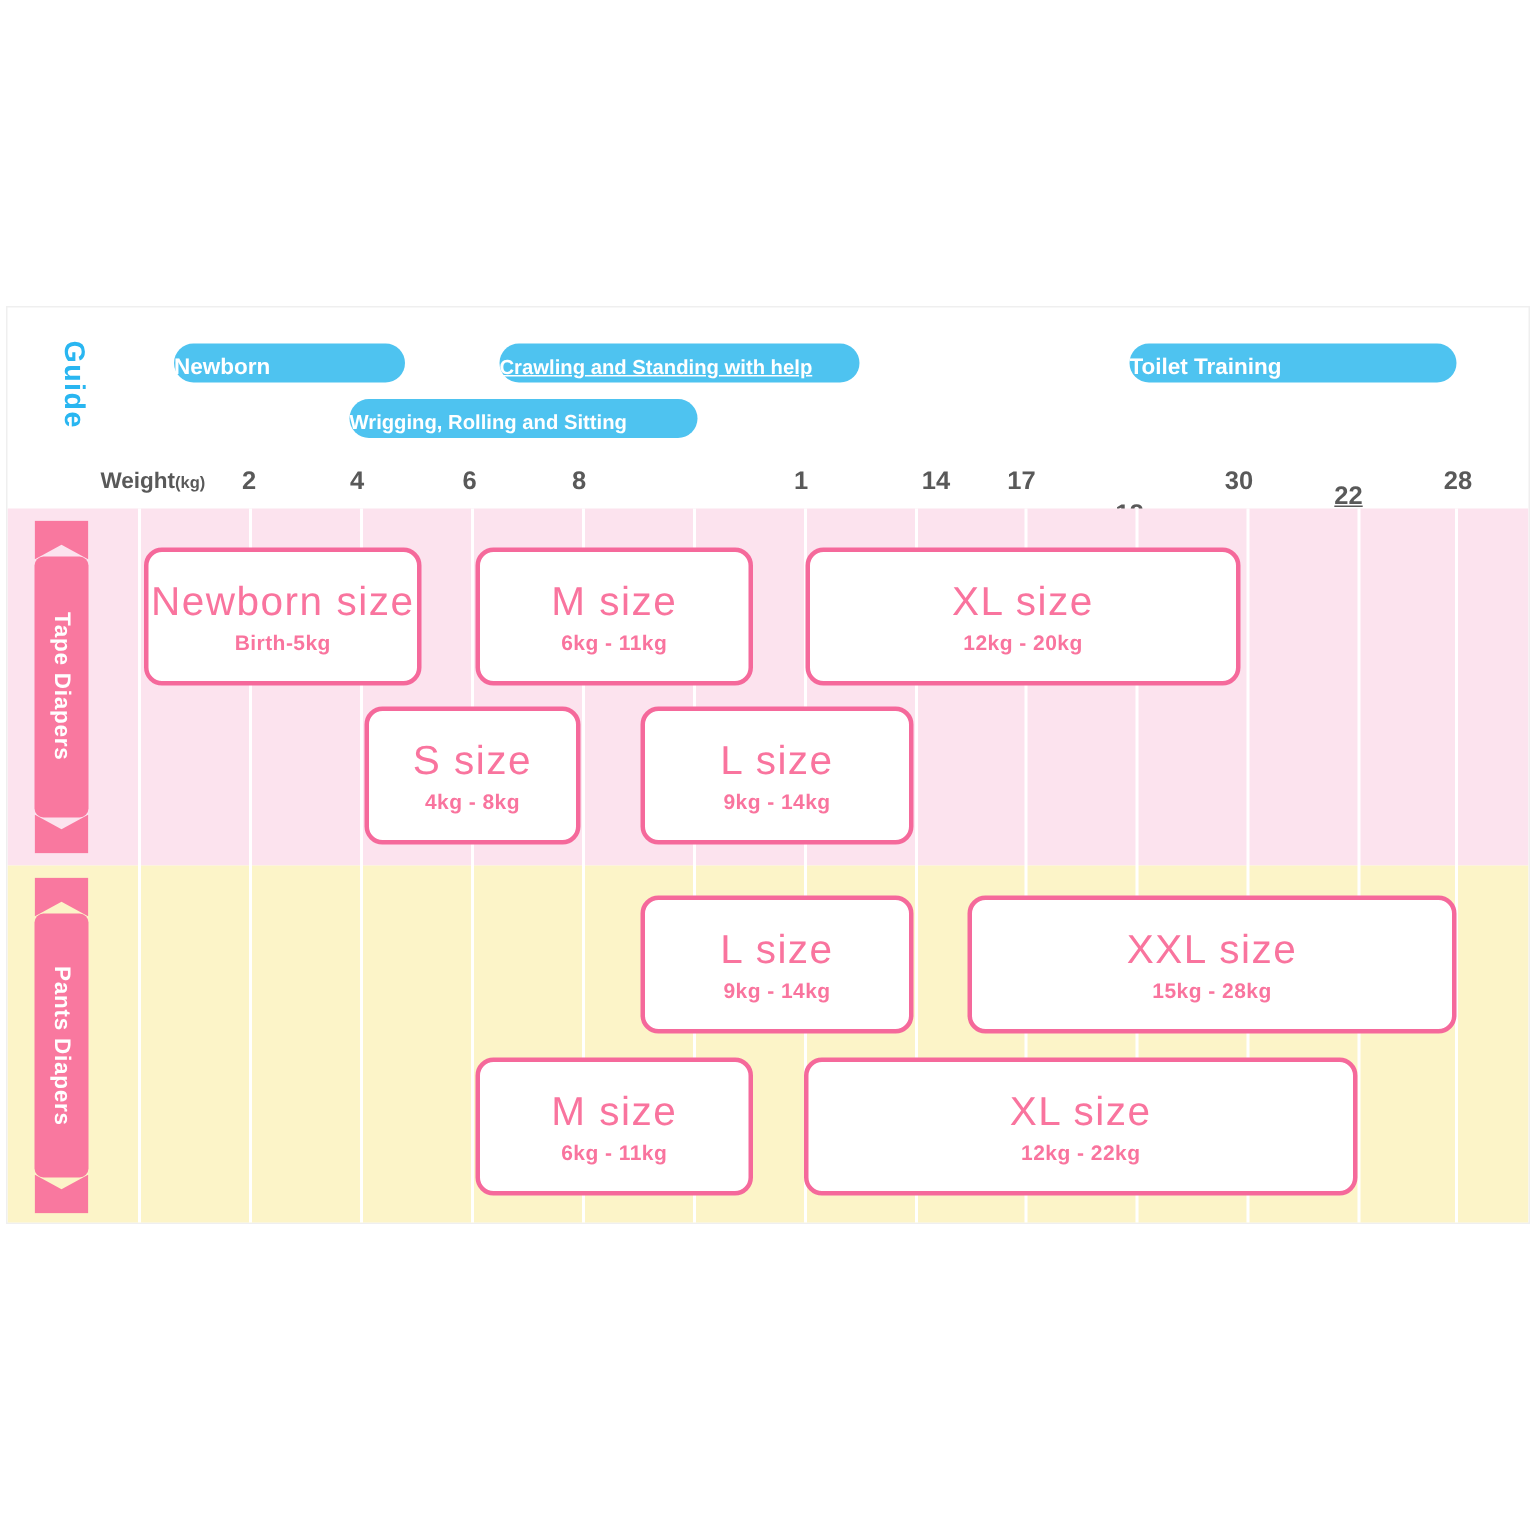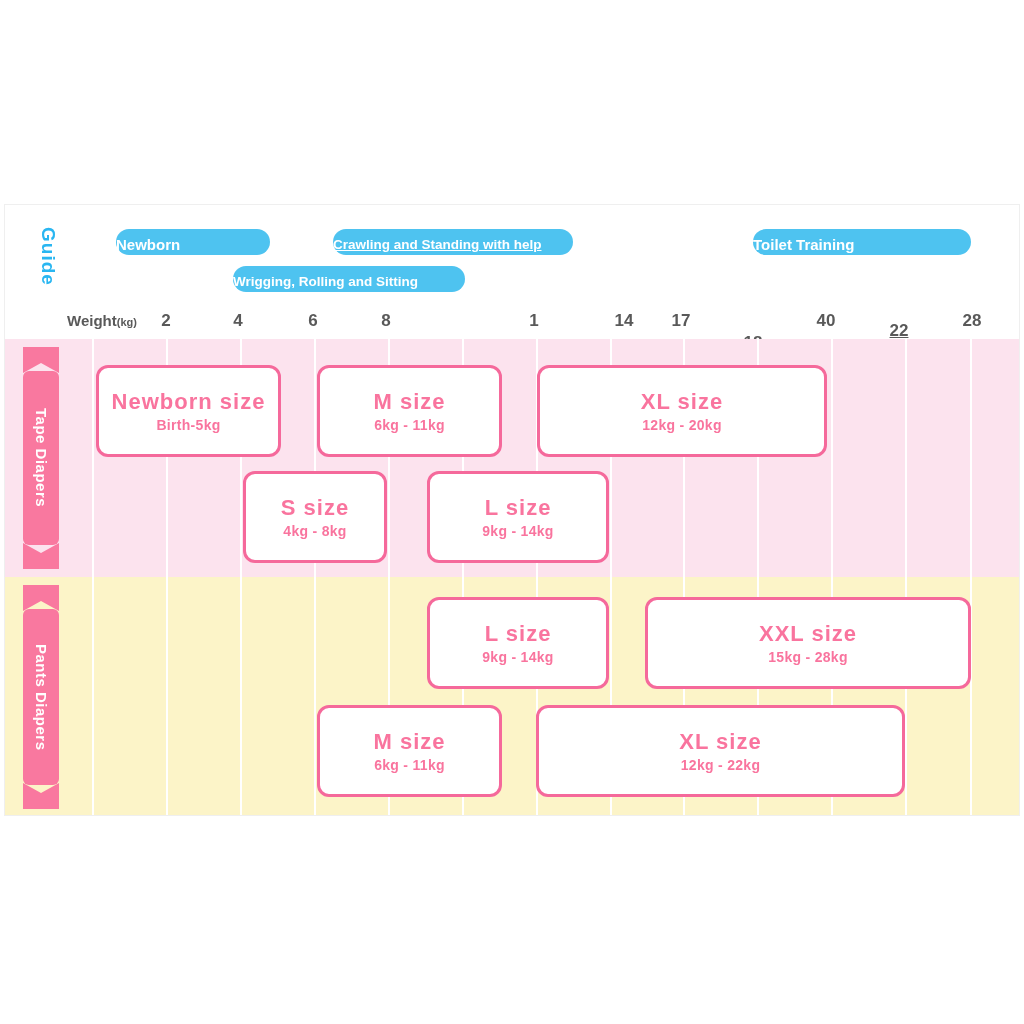--- a/index.html
+++ b/index.html
@@ -159,22 +159,22 @@
     border: 3px solid #f5699b;
     border-radius: 12px;
     box-sizing: border-box;
     display: flex;
     flex-direction: column;
     align-items: center;
     justify-content: center;
     color: #f9749e;
   }
   .sizebox .name {
-    font-size: 22px;
-    font-weight: bold;
+    font-size: 27px;
+    font-weight: normal;
     letter-spacing: 1px;
     line-height: 1.15;
     white-space: nowrap;
   }
   .sizebox .range {
     font-size: 14px;
     font-weight: bold;
     letter-spacing: 0.3px;
     margin-top: 2px;
     white-space: nowrap;
@@ -207,21 +207,21 @@
 
     <div class="tick" style="left:161px; top:106px;">2</div>
     <div class="tick" style="left:233px; top:106px;">4</div>
     <div class="tick" style="left:308px; top:106px;">6</div>
     <div class="tick" style="left:381px; top:106px;">8</div>
     <div class="tick" style="left:456px; top:106px;margin-top:48px;">10</div>
     <div class="tick" style="left:529px; top:106px;">1</div>
     <div class="tick" style="left:602px; top:106px;margin-left:17px;">14</div>
     <div class="tick" style="left:676px; top:106px;">17</div>
     <div class="tick" style="left:748px; top:106px;margin-top:22px;">18</div>
-    <div class="tick" style="left:821px; top:106px;">40</div>
+    <div class="tick" style="left:821px; top:106px;">30</div>
     <div class="tick" style="left:894px; top:116px;text-decoration:underline;">22</div>
     <div class="tick" style="left:967px; top:106px;">28</div>
 
     <div class="band band-pink"></div>
     <div class="band band-yellow"></div>
 
     <div class="gridline" style="left:87px;"></div>
     <div class="gridline" style="left:161px;"></div>
     <div class="gridline" style="left:235px;"></div>
     <div class="gridline" style="left:309px;"></div>

